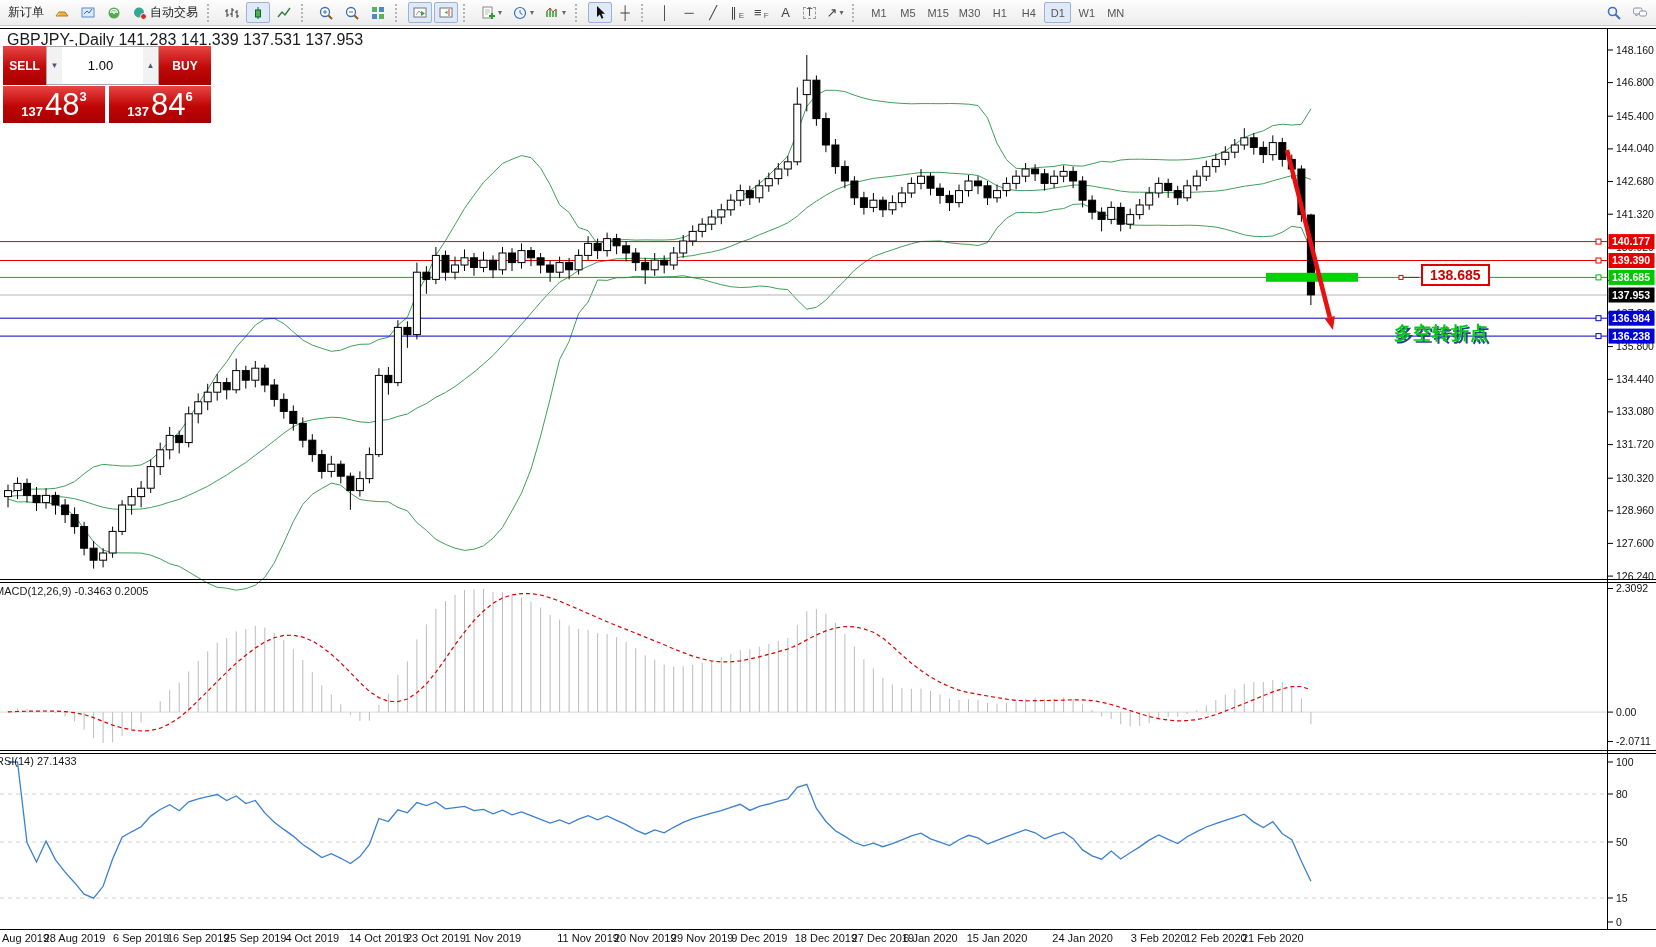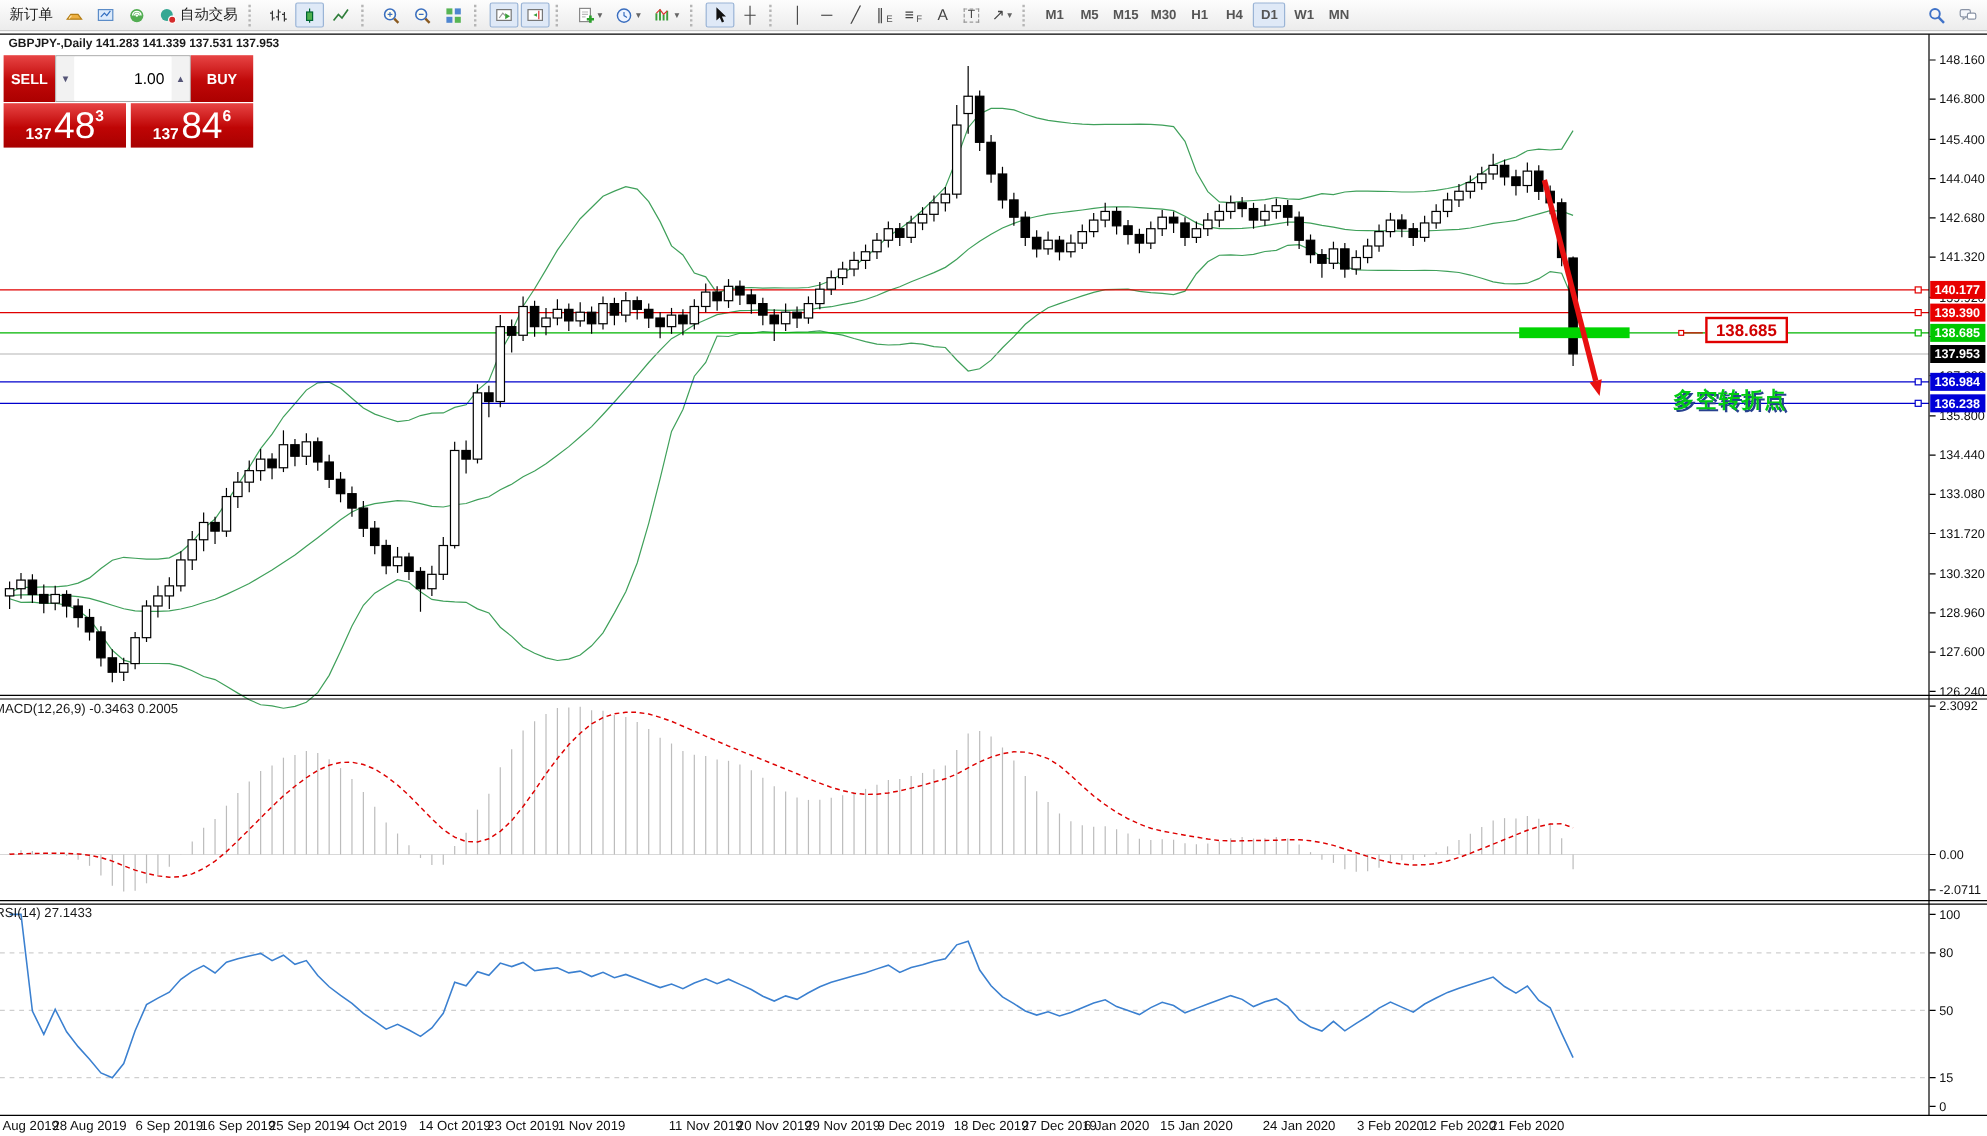--- a/index.html
+++ b/index.html
@@ -5,40 +5,40 @@
 html,body{margin:0;padding:0}
 body{width:1656px;height:947px;overflow:hidden;background:#fff;position:relative;
   font-family:"Liberation Sans",sans-serif}
 svg{font-family:"Liberation Sans",sans-serif}
 #toolbar{position:absolute;top:0;left:0;width:1656px;height:26px;box-sizing:border-box;
   background:linear-gradient(#fdfdfd,#ececec);border-bottom:1px solid #c9c9c9;
   display:flex;align-items:center;padding:0 4px;gap:2px;z-index:10}
 .tbtn{height:21px;min-width:22px;padding:0 3px;display:flex;align-items:center;justify-content:center;
   gap:2px;border:1px solid transparent;border-radius:2px;font-size:12px;color:#222;cursor:default;box-sizing:border-box}
 .tbtn.active{background:#dfe9f7;border-color:#9ab4d6}
-.tbtn.tf{font-size:11px;color:#333;min-width:27px;font-weight:bold;color:#555}
+.tbtn.tf{font-size:11px;color:#333;min-width:27px;font-weight:normal;color:#555}
 .ticon{width:16px;height:16px}
 .tglyph{font-size:13px;color:#444;line-height:1}
 .tglyph.boxed{border:1px dashed #999;padding:0 2px;font-size:10px}
 .tsub{font-size:8px;color:#555;align-self:flex-end;margin-bottom:2px}
 .tlabel{font-size:12px;white-space:nowrap}
 .tcaret{font-size:8px;color:#666}
 .grip{width:6px;height:18px;border-left:2px dotted #b5b5b5;margin:0 3px}
 .tspacer{flex:1}
 #chart-svg{position:absolute;top:0;left:0;z-index:1}
-#chart-title{position:absolute;left:7px;top:31px;font-size:10px;font-weight:bold;color:#1a1a1a;z-index:3}
+#chart-title{position:absolute;left:7px;top:31px;font-size:16px;font-weight:normal;color:#1a1a1a;z-index:3}
 #oneclick{position:absolute;left:3px;top:46px;width:208px;z-index:4}
 .oc-row{display:flex;height:39px}
 .oc-btn{background:linear-gradient(#e84545,#c00808 55%,#ab0000);color:#fff;font-size:12px;font-weight:bold;
   display:flex;align-items:center;justify-content:center;cursor:default}
 .oc-sell{width:43px}
 .oc-buy{flex:1}
 .oc-spin{display:flex;align-items:stretch;border:1px solid #a8a8a8;background:#fff;box-sizing:border-box;width:113px}
 .oc-caret{width:15px;display:flex;align-items:center;justify-content:center;font-size:8px;color:#557;background:#f2f2f2;cursor:default}
-.oc-vol{flex:1;border:none;outline:none;text-align:right;font-size:13px;padding-right:6px;min-width:0;font-family:"Liberation Sans",sans-serif}
+.oc-vol{flex:1;border:none;outline:none;text-align:center;font-size:13px;padding-right:6px;min-width:0;font-family:"Liberation Sans",sans-serif}
 .oc-row2{display:flex;gap:4px;margin-top:1px;height:37px}
 .oc-price{flex:1;background:linear-gradient(#e84545,#bf0505 55%,#a80000);color:#fff;display:flex;justify-content:center;align-items:center;cursor:default}
 .oc-sm{font-size:13px;align-self:flex-end;margin:16px 2px 4px 0;font-weight:bold}
 .oc-big{font-size:31px;line-height:30px}
 .oc-sup{font-size:13px;align-self:flex-start;margin-top:3px;font-weight:bold}
 #macd-label{position:absolute;left:-5px;top:585px;font-size:11px;color:#1a1a1a;z-index:3}
 #rsi-label{position:absolute;left:-4px;top:755px;font-size:11px;color:#1a1a1a;z-index:3}
 #callout{position:absolute;left:1421px;top:264px;border:2px solid #e00000;color:#d00000;background:#fff;
   font-size:14px;font-weight:bold;padding:1px 7px;z-index:5}
 #cn-note{position:absolute;left:1394px;top:321px;font-size:18px;font-weight:bold;color:#00cc11;

